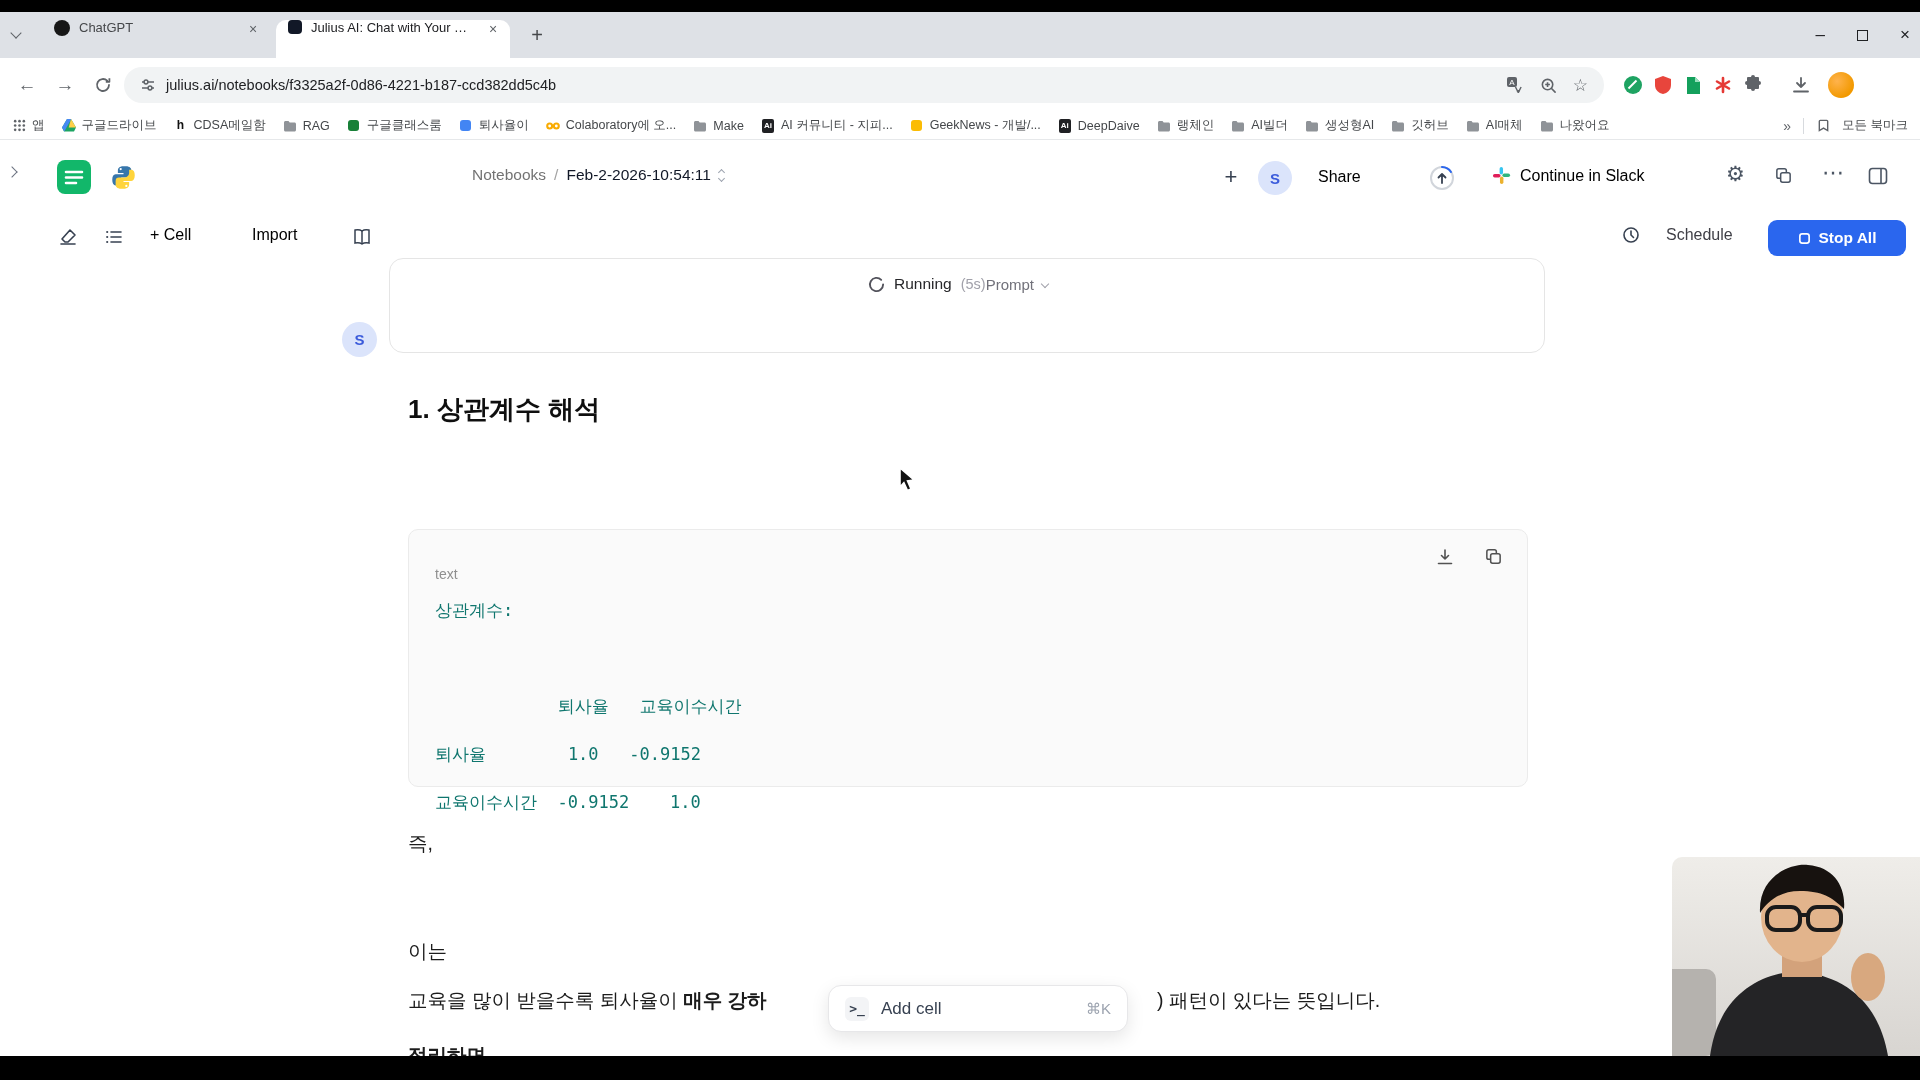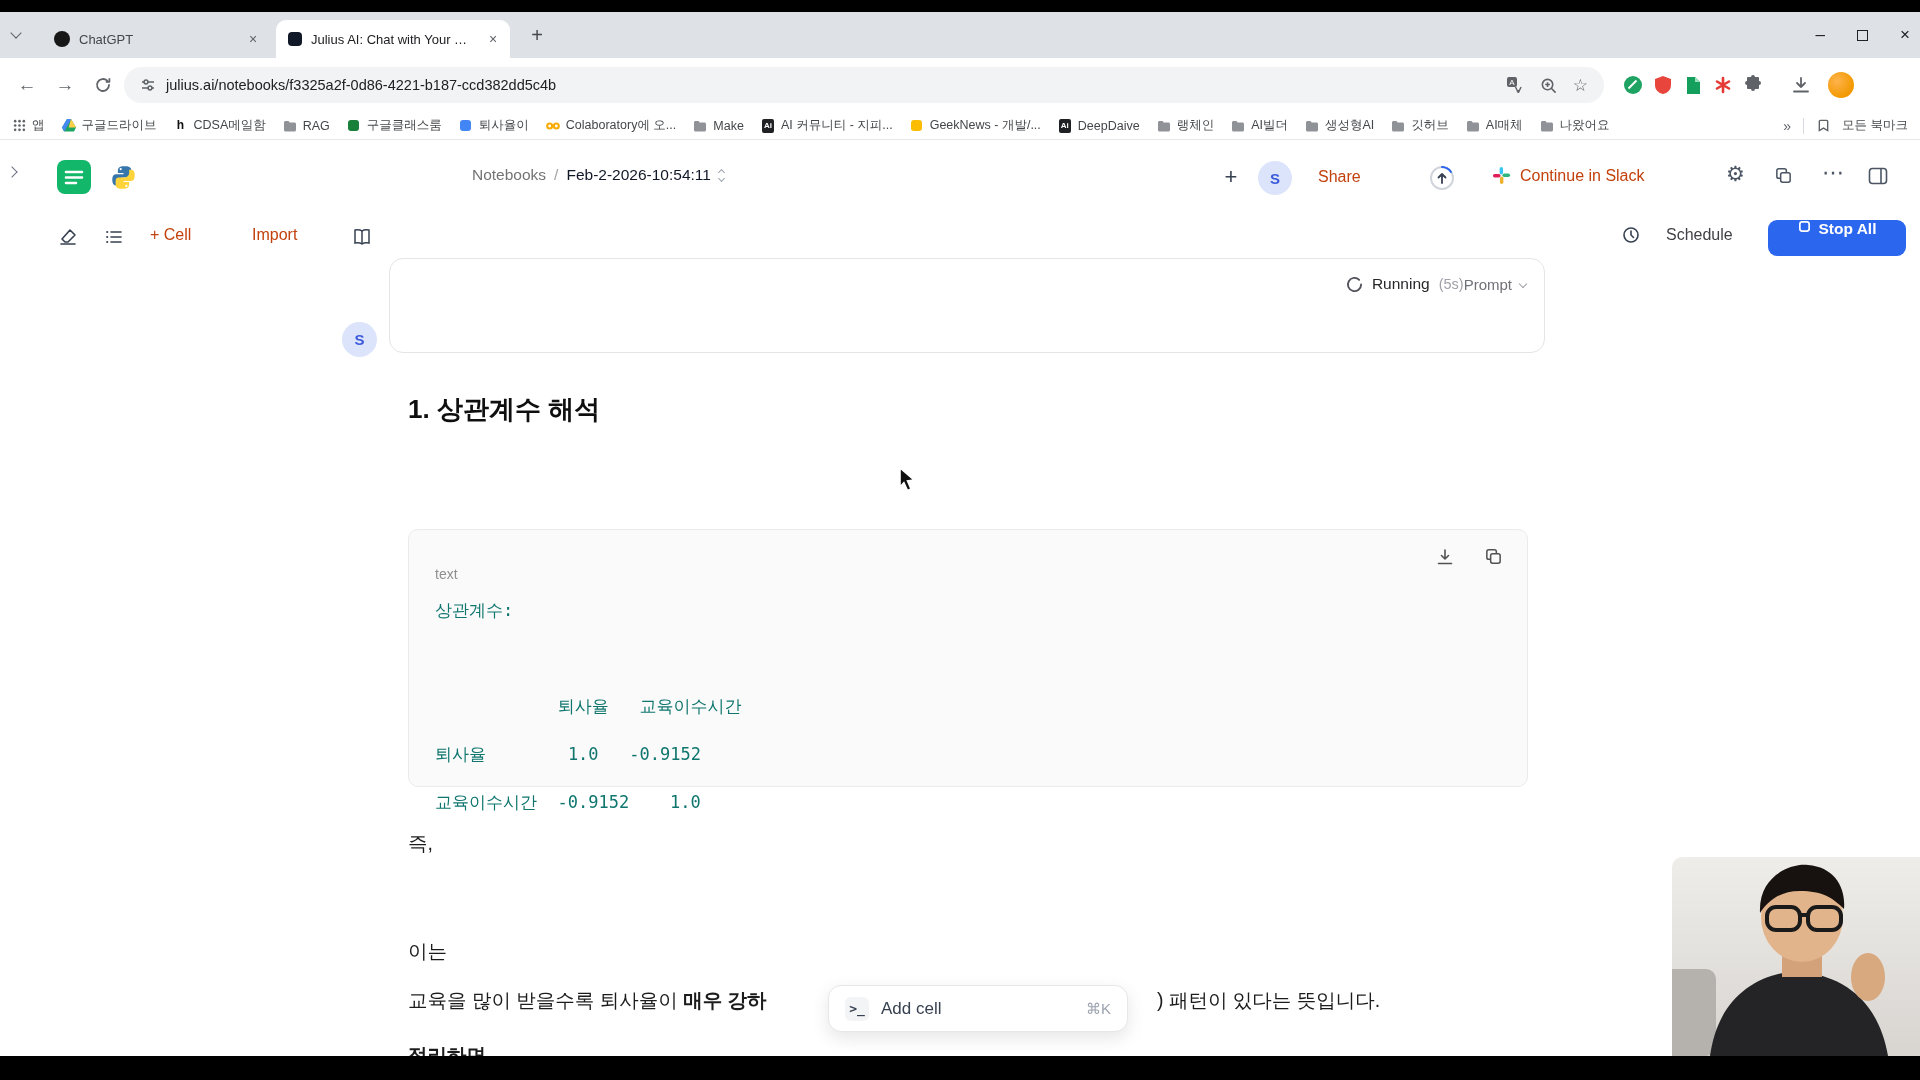--- a/index.html
+++ b/index.html
@@ -5,21 +5,21 @@
   *{margin:0;padding:0;box-sizing:border-box}
   html,body{width:1920px;height:1080px;overflow:hidden;background:#000;
     font-family:"Liberation Sans",sans-serif;-webkit-font-smoothing:antialiased}
   .abs{position:absolute}
   .row{display:flex;align-items:center}
   .ico{display:inline-flex;align-items:center;justify-content:center}
   #frame{position:relative;width:1920px;height:1080px;background:#000}
   #browser{position:absolute;top:12px;left:0;width:1920px;height:1044px;background:#fff;display:flex;flex-direction:column}
   
   #tabstrip{position:relative;height:46px;background:#dee1e6;flex:0 0 auto}
-  .tab{top:8px;height:38px;width:228px;display:flex;align-items:center;gap:9px;padding:0 8px 0 12px;font-size:13px;color:#45474a}
+  .tab{top:8px;height:38px;width:228px;display:flex;align-items:flex-start;gap:9px;padding:0 8px 0 12px;font-size:13px;color:#45474a}
   .tab.active{background:#fff;border-radius:10px 10px 0 0;color:#202124}
   .tab-title{flex:1;white-space:nowrap;overflow:hidden;text-overflow:ellipsis}
   .tab-close{width:18px;height:18px;border-radius:50%;display:inline-flex;align-items:center;justify-content:center;font-size:14px;color:#5f6368}
   .chev{display:inline-block;width:8px;height:8px;border-right:1.8px solid currentColor;border-bottom:1.8px solid currentColor;transform:rotate(45deg)}
   .chev.right{transform:rotate(-45deg)}
   
   #navbar{height:54px;background:#fff;display:flex;align-items:center;padding:0 10px;gap:4px;flex:0 0 auto}
   .navbtn{width:34px;height:34px;border-radius:50%;display:inline-flex;align-items:center;justify-content:center;font-size:19px;color:#5f6368}
   #addresspill{height:36px;width:1480px;background:#f1f3f4;border-radius:18px;display:flex;align-items:center;padding:0 16px;gap:10px}
   #urltext{font-size:14.5px;color:#202124;flex:0 0 auto}
@@ -29,22 +29,22 @@
   #bookmarksbar{height:28px;background:#fff;border-bottom:1px solid #e6e8ea;display:flex;align-items:center;padding:0 12px;flex:0 0 auto}
   #bm-list{display:flex;align-items:center;gap:17px;overflow:hidden;flex:1;white-space:nowrap}
   .bm-item{display:inline-flex;align-items:center;gap:6px;font-size:12.5px;color:#44474a;flex:0 0 auto}
   .bm-ic{display:inline-flex;width:14px;height:14px;align-items:center;justify-content:center}
   .bmdot{display:inline-block;width:11px;height:11px;border-radius:3px}
   #bm-right{display:flex;align-items:center;gap:12px;font-size:12.5px;color:#44474a;flex:0 0 auto;padding-left:10px}
   .vdiv{width:1px;height:16px;background:#d7dade}
   
   #app{position:relative;flex:1;background:#fff;overflow:hidden}
   .hdr-ic{color:#4b5563}
-  .btnlabel{font-size:16px;font-weight:500;color:#c2410c}
-  #stopall{background:#2a66ee;color:#fff;border-radius:9px;display:flex;align-items:flex-start;gap:8px;justify-content:center;font-size:15.5px;font-weight:600}
+  .btnlabel{font-size:16px;font-weight:500;color:#000000}
+  #stopall{background:#2a66ee;color:#fff;border-radius:9px;display:flex;align-items:center;gap:8px;justify-content:center;font-size:15.5px;font-weight:600}
   #runcard{border:1px solid #e5e5e5;border-radius:14px;background:#fff}
   #outputcard{background:#fafafa;border:1px solid #ebebeb;border-radius:10px}
   #outputcard pre{font-family:"DejaVu Sans Mono",monospace;font-size:17px;line-height:48px;color:#0f766e;white-space:pre}
   .avatar{border-radius:50%;background:#dbe4fb;color:#3b5bdb;display:flex;align-items:center;justify-content:center;font-weight:600}
   #selline{display:inline-block;background:#3d87f5;color:#06142b;font-size:21px;padding:4px 4px 6px 2px}
   .para{font-size:19.5px;color:#1c1c1c}
   #addcellpopup{background:#fff;border:1px solid #e7e7e9;border-radius:13px;box-shadow:0 6px 18px rgba(0,0,0,.1);display:flex;align-items:center;padding:0 16px;gap:12px}
   #webcam{border-radius:10px 0 0 0;overflow:hidden}
   @keyframes spin{from{transform:rotate(0)}to{transform:rotate(360deg)}}
   .spin{animation:spin 1.1s linear infinite;transform-origin:center}
@@ -400,21 +400,21 @@
         <span class="btnlabel" style="font-weight:400;color:#3f3f46">Schedule</span>
       </div>
       <div id="stopall" class="abs" style="left:1768px;top:80px;width:138px;height:36px">
         <svg width="13" height="13" viewBox="0 0 14 14" fill="none" stroke="#fff" stroke-width="1.8">
             <rect x="2" y="2" width="10" height="10" rx="2.5"></rect>
           </svg>
         <span>Stop All</span>
       </div>
 
       <div id="runcard" class="abs" style="left:389px;top:118px;width:1156px;height:95px">
-        <div class="abs row" style="left:18px;right:18px;top:11px;height:28px;justify-content:flex-end">
+        <div class="abs row" style="left:18px;right:36px;top:11px;height:28px;justify-content:center">
           <span class="row" style="gap:9px">
             <svg class="spin" width="17" height="17" viewBox="0 0 18 18" fill="none" stroke="#52525b" stroke-width="2">
                 <path d="M16 9a7 7 0 1 1-2-4.9" stroke-linecap="round"></path>
               </svg>
             <span style="font-size:15.5px;color:#27272a">Running</span>
             <span style="font-size:14.5px;color:#a1a1aa">(5s)</span>
           </span>
           <span class="row" style="gap:8px;color:#71717a">
             <span style="font-size:15px">Prompt</span>
             <span class="chev" style="width:6px;height:6px;color:#a1a1aa"></span>

